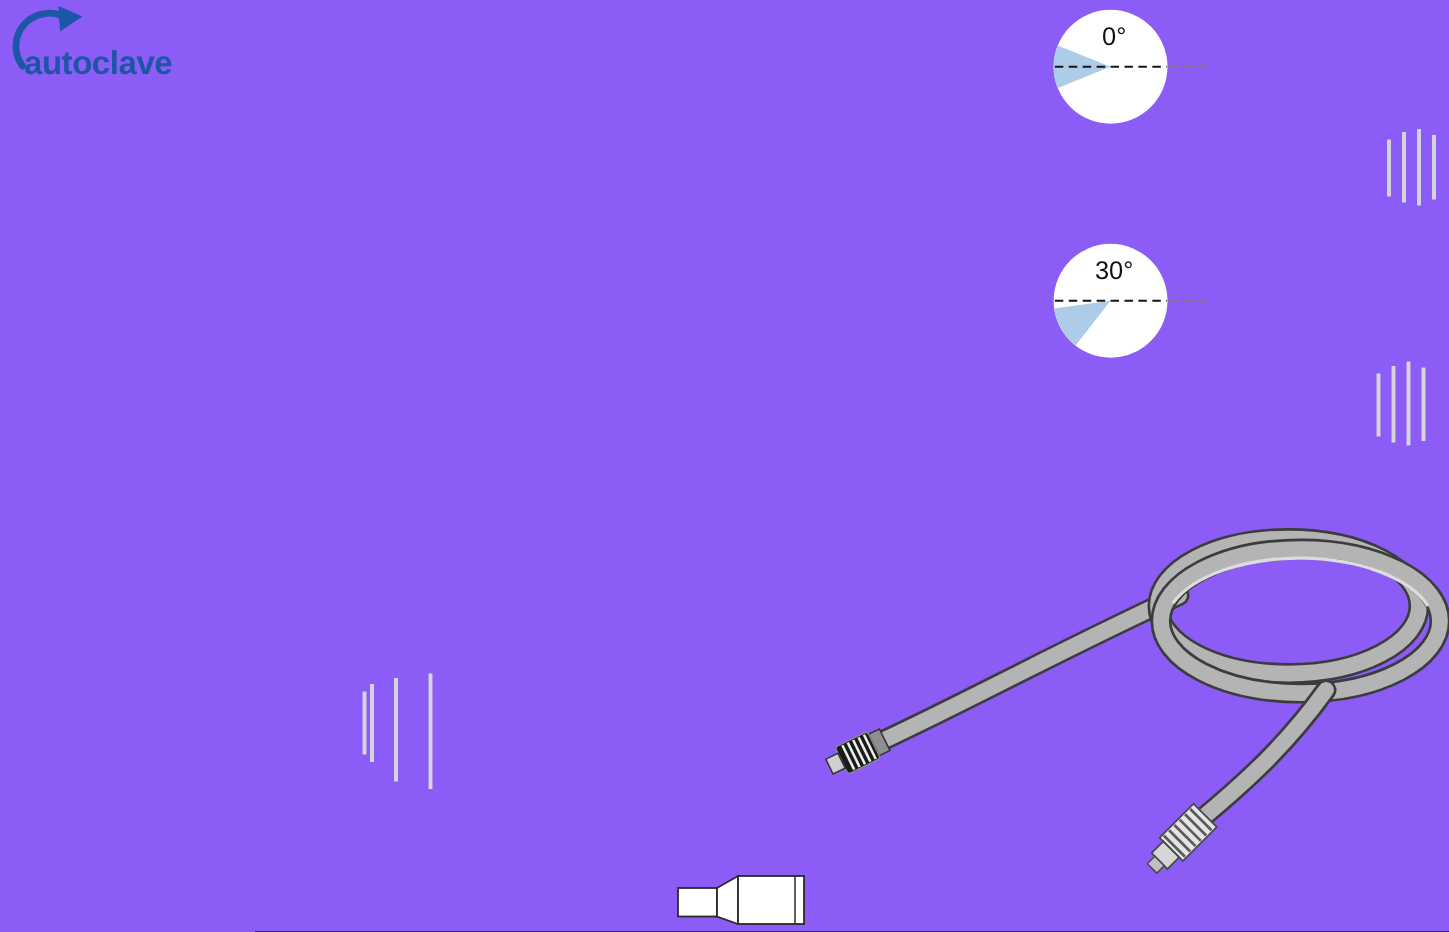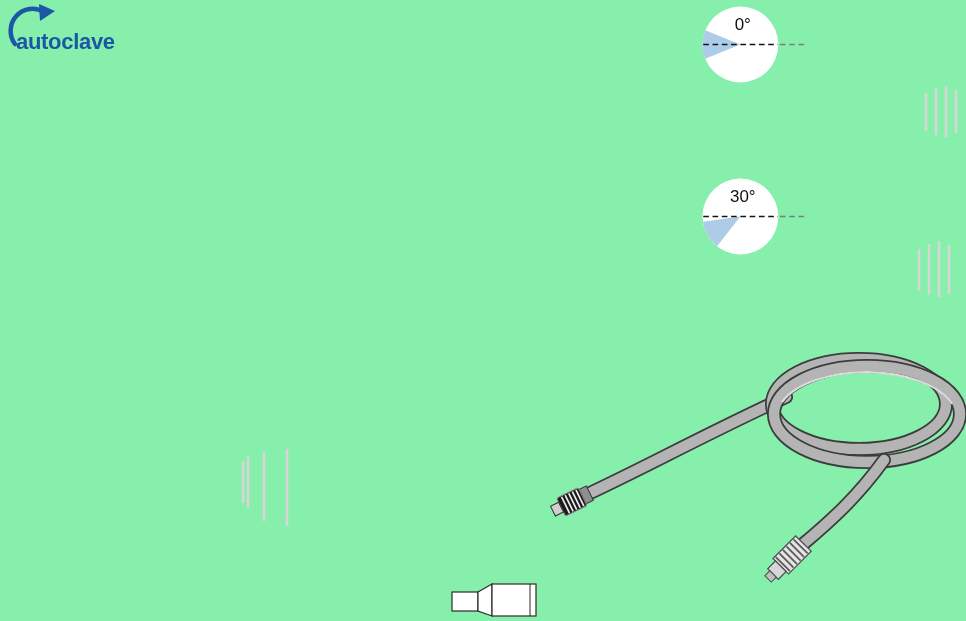--- a/index.html
+++ b/index.html
@@ -1,24 +1,24 @@
 <!DOCTYPE html>
 <html><head>
 <meta charset="utf-8">
 <style>
   html,body{margin:0;padding:0;background:#000;}
   .page{
-    position:relative;width:966px;height:621px;background:#86efac;
+    position:relative;width:966px;height:621px;background:#8b5cf6;
     overflow:hidden;font-family:"Liberation Sans",sans-serif;
   }
   .logo-svg{position:absolute;left:6px;top:2px;}
   .logo-text{font-size:22px;font-weight:700;letter-spacing:-0.3px;font-family:"Liberation Sans",sans-serif;}
   .dov{position:absolute;width:109px;height:81px;}
   .dov-0{left:700px;top:4px;}
-  .dov-30{left:700px;top:176px;}
+  .dov-30{left:700px;top:160px;}
   .dov-label{font-size:21px;fill:#101010;font-family:"Liberation Sans",sans-serif;}
   .art-layer{position:absolute;left:0;top:0;}
 </style>
 </head>
 <body>
 
 <div class="page">
 
   <svg class="logo-svg" width="126" height="56" viewBox="0 0 126 56">
     <path d="M 9,42 A 22 22 0 0 1 38,10" fill="none" stroke="#1c57a5" stroke-width="4.5" stroke-linecap="round"></path>

